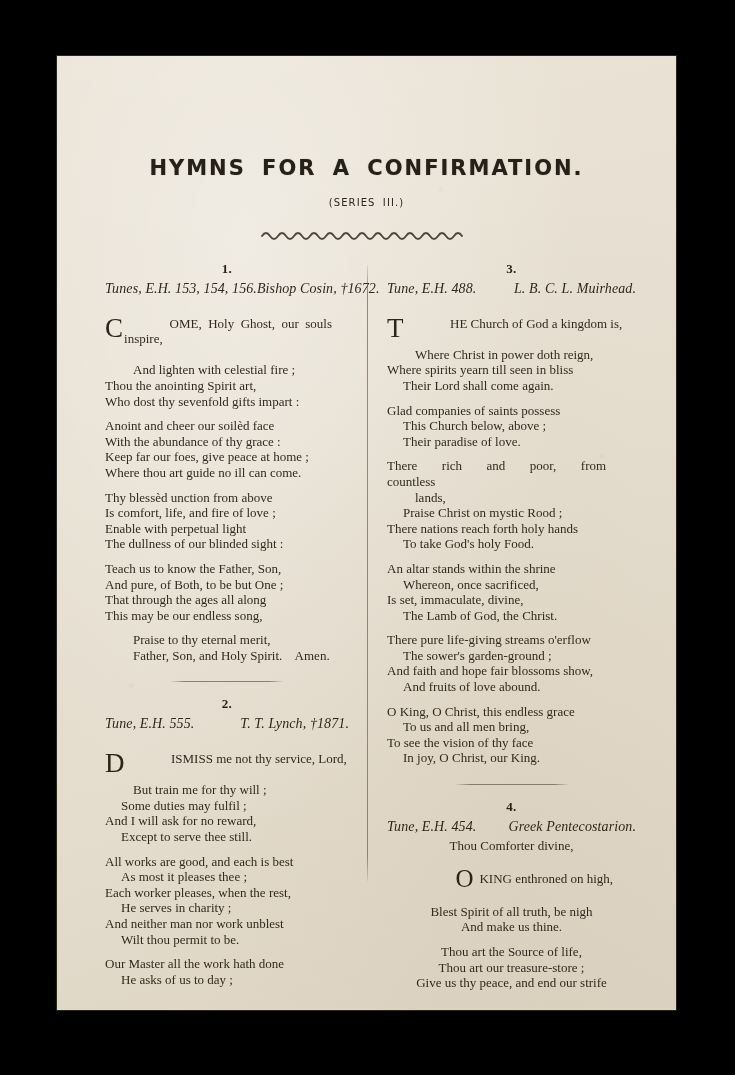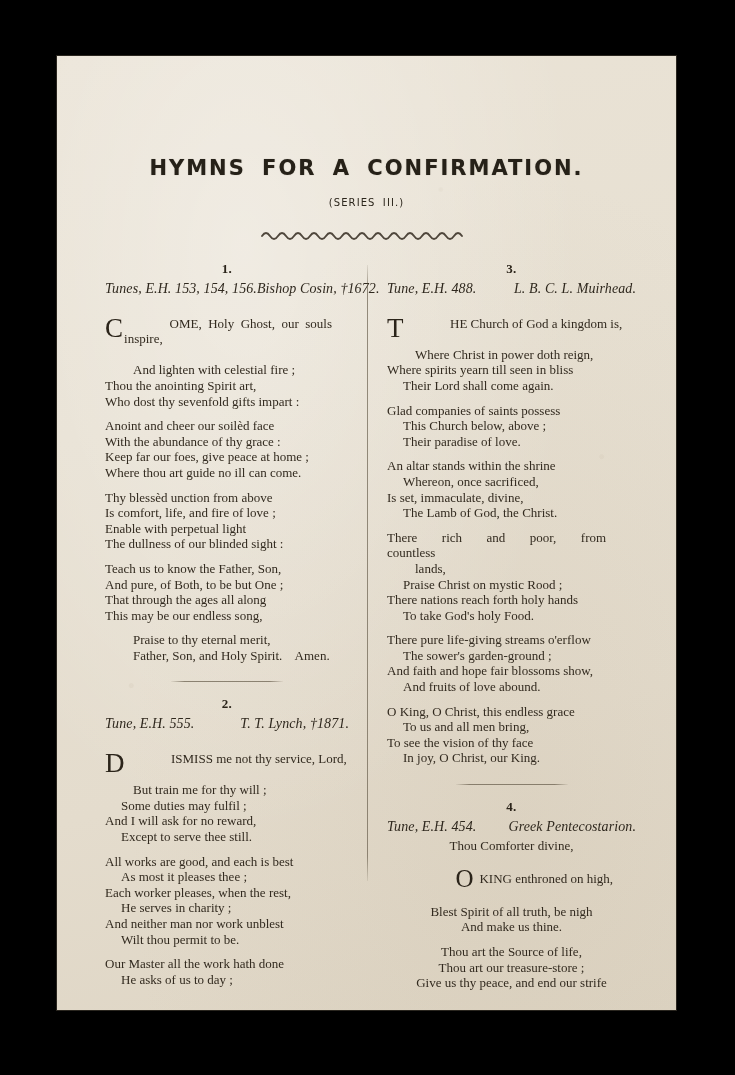--- a/index.html
+++ b/index.html
@@ -293,31 +293,31 @@
             <div class="line ind2">Where Christ in power doth reign,</div>
             <div class="line">Where spirits yearn till seen in bliss</div>
             <div class="line ind1">Their Lord shall come again.</div>
           </div>
           <div class="stanza">
             <div class="line">Glad companies of saints possess</div>
             <div class="line ind1">This Church below, above ;</div>
             <div class="line ind1">Their paradise of love.</div>
           </div>
           <div class="stanza">
-            <div class="line">An altar stands within the shrine</div>
-            <div class="line ind1">Whereon, once sacrificed,</div>
-            <div class="line">Is set, immaculate, divine,</div>
-            <div class="line ind1">The Lamb of God, the Christ.</div>
-          </div>
-          <div class="stanza">
             <div class="line spread">There  rich  and  poor,  from  countless</div>
             <div class="line ind2">lands,</div>
             <div class="line ind1">Praise Christ on mystic Rood ;</div>
             <div class="line">There nations reach forth holy hands</div>
             <div class="line ind1">To take God's holy Food.</div>
+          </div>
+          <div class="stanza">
+            <div class="line">An altar stands within the shrine</div>
+            <div class="line ind1">Whereon, once sacrificed,</div>
+            <div class="line">Is set, immaculate, divine,</div>
+            <div class="line ind1">The Lamb of God, the Christ.</div>
           </div>
           <div class="stanza">
             <div class="line">There pure life-giving streams o'erflow</div>
             <div class="line ind1">The sower's garden-ground ;</div>
             <div class="line">And faith and hope fair blossoms show,</div>
             <div class="line ind1">And fruits of love abound.</div>
           </div>
           <div class="stanza">
             <div class="line">O King, O Christ, this endless grace</div>
             <div class="line ind1">To us and all men bring,</div>

